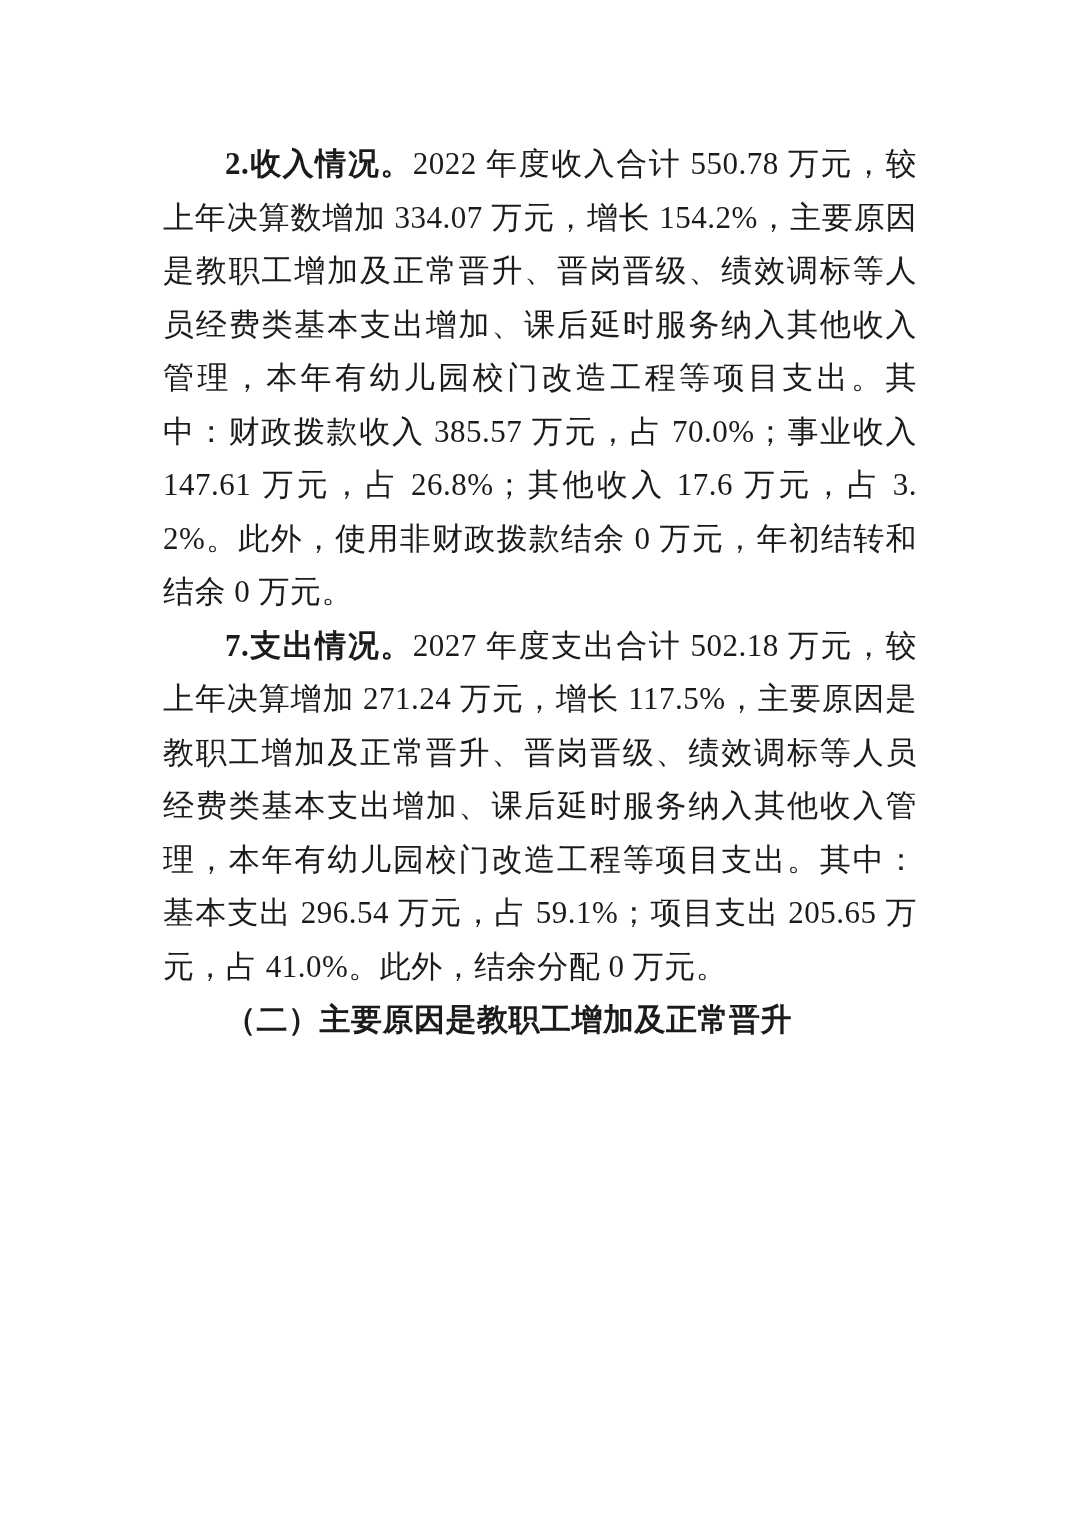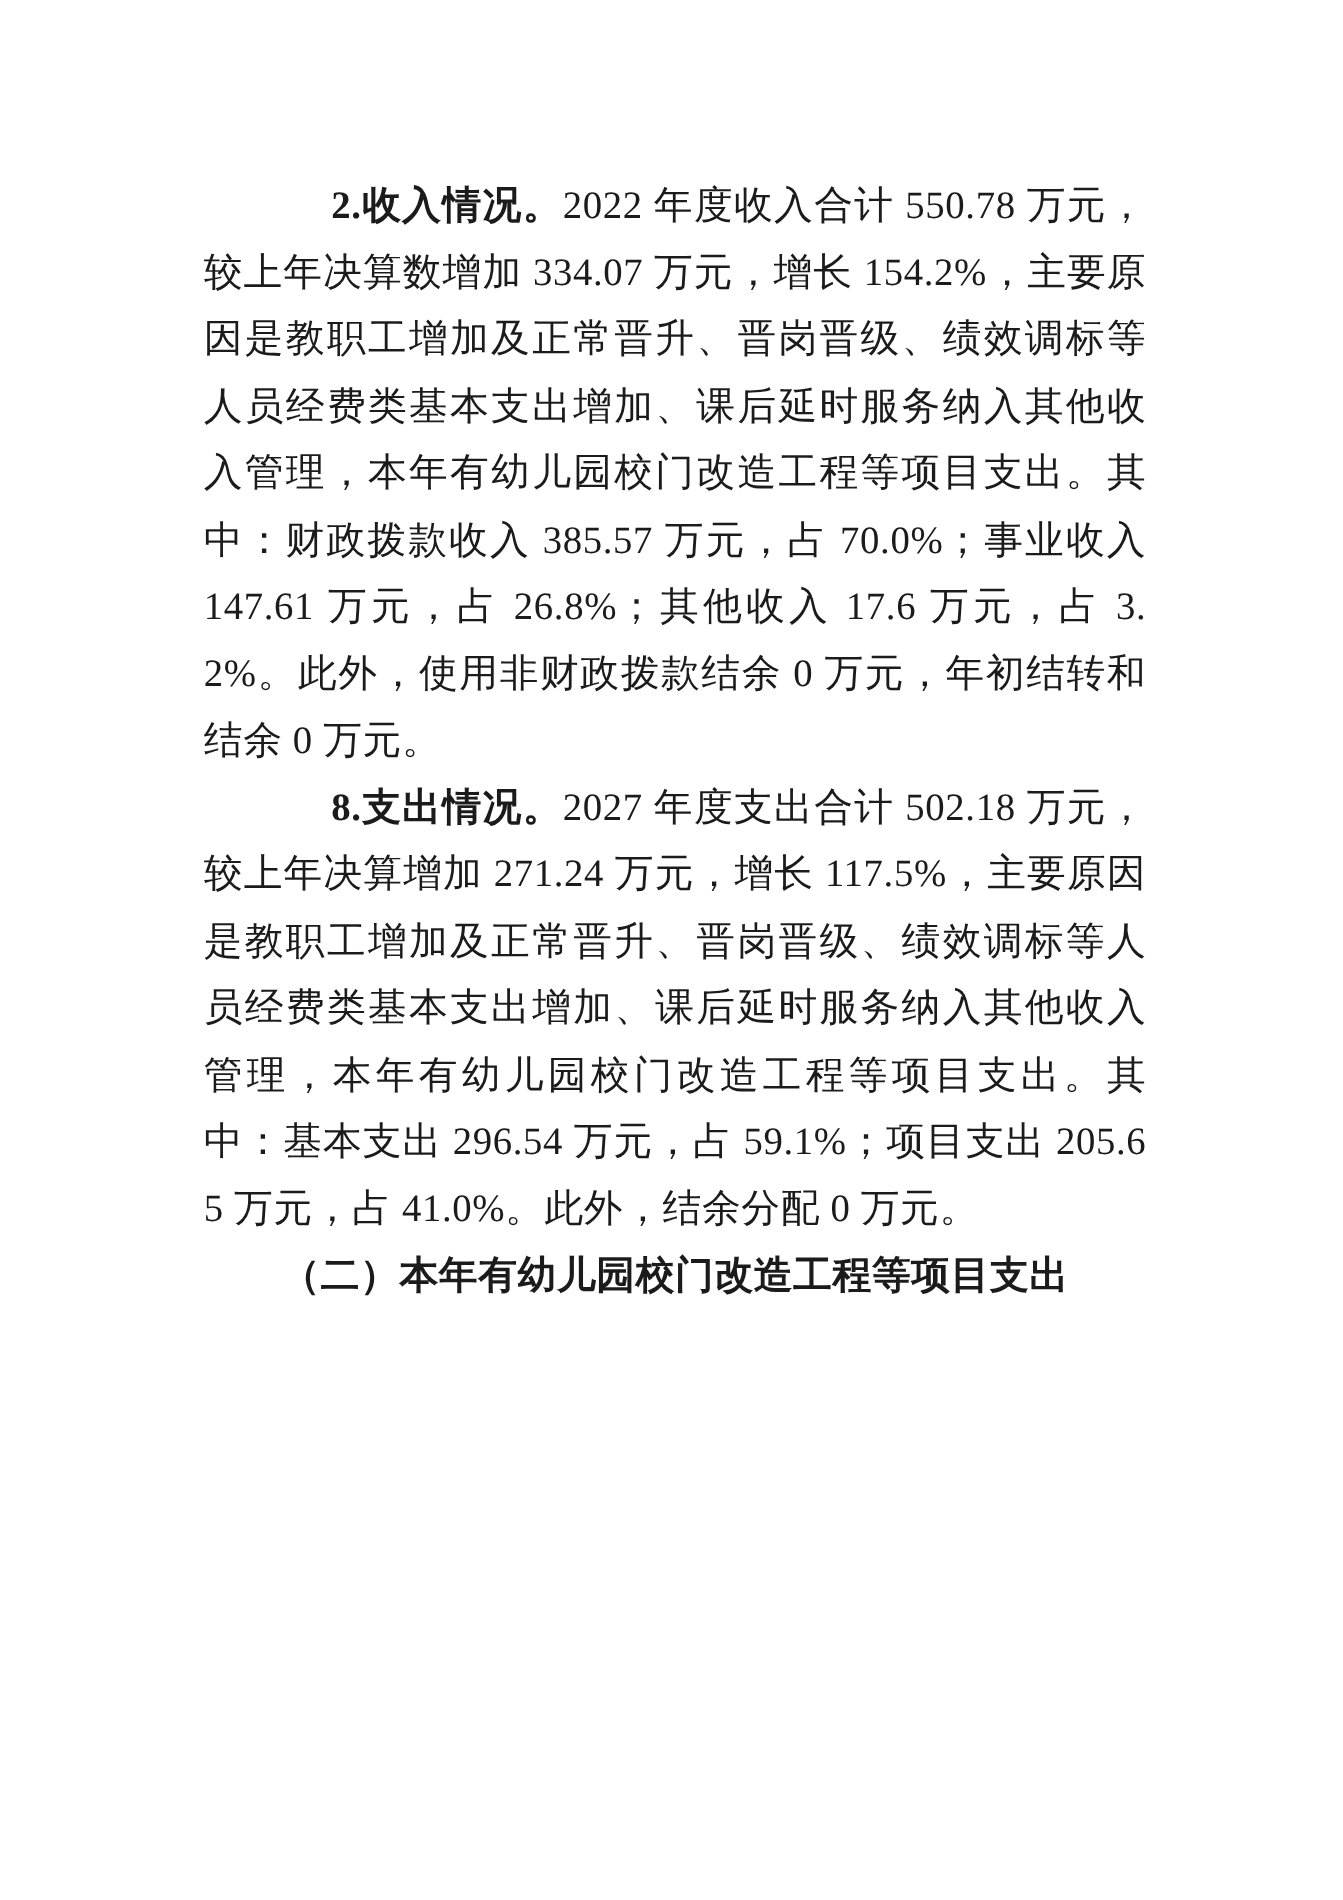--- a/index.html
+++ b/index.html
@@ -26,35 +26,34 @@
     font-size: 31px;
     line-height: 53.5px;
     color: #1b1b1b;
     text-align: justify;
     text-indent: 2em;
     letter-spacing: 0.5px;
     word-break: break-all;
   }
   .para .lead {
     font-weight: 700;
-    margin-left: 40px;
   }
   .para.heading {
     font-weight: 700;
     text-align: left;
   }
 </style>
 </head>
 <body>
 
 <div class="page">
   <div class="content">
 
     <p class="para"><span class="lead">2.收入情况。</span><span>2022 年度收入合计 550.78 万元，较上年决算数增加 334.07 万元，增长 154.2%，主要原因是教职工增加及正常晋升、晋岗晋级、绩效调标等人员经费类基本支出增加、课后延时服务纳入其他收入管理，本年有幼儿园校门改造工程等项目支出。其中：财政拨款收入 385.57 万元，占 70.0%；事业收入 147.61 万元，占 26.8%；其他收入 17.6 万元，占 3.2%。此外，使用非财政拨款结余 0 万元，年初结转和结余 0 万元。</span></p>
 
-    <p class="para"><span class="lead">8.支出情况。</span><span>2027 年度支出合计 502.18 万元，较上年决算增加 271.24 万元，增长 117.5%，主要原因是教职工增加及正常晋升、晋岗晋级、绩效调标等人员经费类基本支出增加、课后延时服务纳入其他收入管理，本年有幼儿园校门改造工程等项目支出。其中：基本支出 296.54 万元，占 59.1%；项目支出 205.65 万元，占 41.0%。此外，结余分配 0 万元。</span></p>
+    <p class="para"><span class="lead">7.支出情况。</span><span>2027 年度支出合计 502.18 万元，较上年决算增加 271.24 万元，增长 117.5%，主要原因是教职工增加及正常晋升、晋岗晋级、绩效调标等人员经费类基本支出增加、课后延时服务纳入其他收入管理，本年有幼儿园校门改造工程等项目支出。其中：基本支出 296.54 万元，占 59.1%；项目支出 205.65 万元，占 41.0%。此外，结余分配 0 万元。</span></p>
 
 
-    <p class="para heading"><span>（二）本年有幼儿园校门改造工程等项目支出</span></p>
+    <p class="para heading"><span>（二）主要原因是教职工增加及正常晋升</span></p>
 
 
   </div>
 </div>
 
 </body></html>

